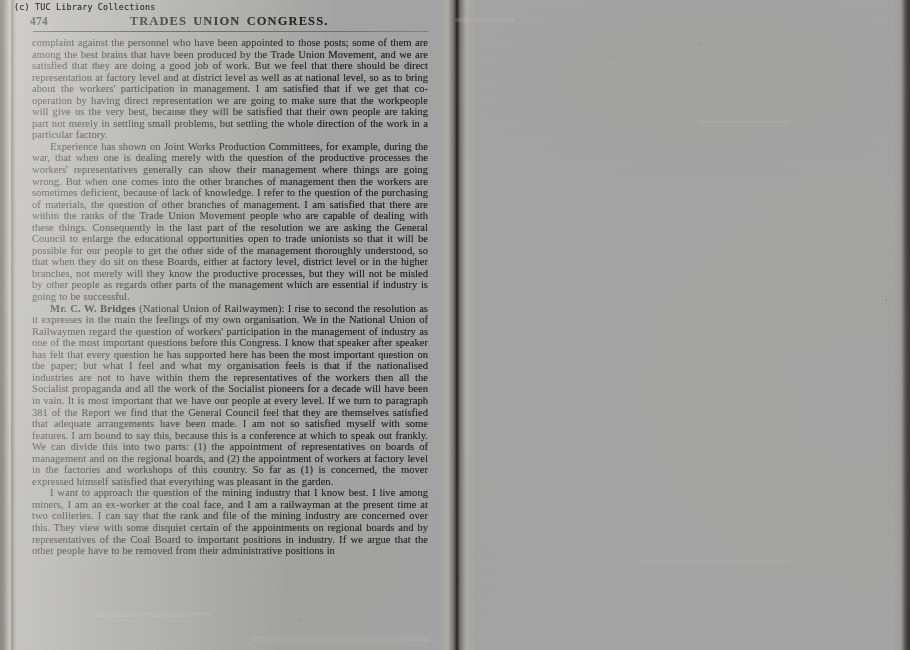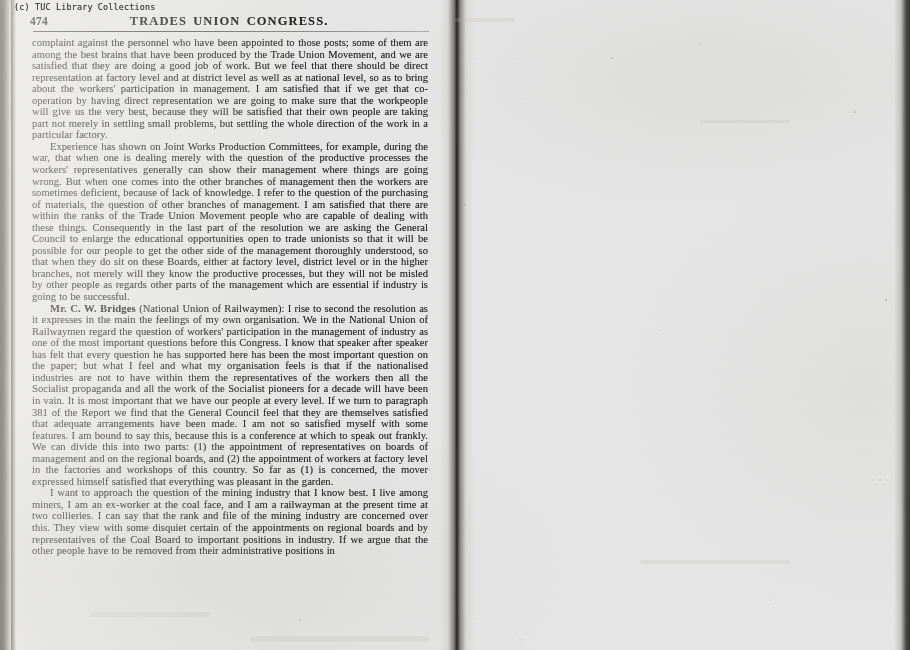--- a/index.html
+++ b/index.html
@@ -6,21 +6,21 @@
   html, body {
     margin: 0;
     padding: 0;
     background: #ffffff;
   }
   #scan {
     position: relative;
     width: 910px;
     height: 650px;
     overflow: hidden;
-    background: #e5e5e5;
+    background: #a3a3a3;
     font-family: "Liberation Serif", "DejaVu Serif", serif;
   }
 
   
   .paper-tone {
     position: absolute;
     inset: 0;
     background:
       radial-gradient(ellipse 60% 40% at 22% 88%, rgba(150,150,140,0.10), rgba(0,0,0,0) 70%),
       radial-gradient(ellipse 50% 30% at 78% 12%, rgba(150,150,140,0.09), rgba(0,0,0,0) 70%),

